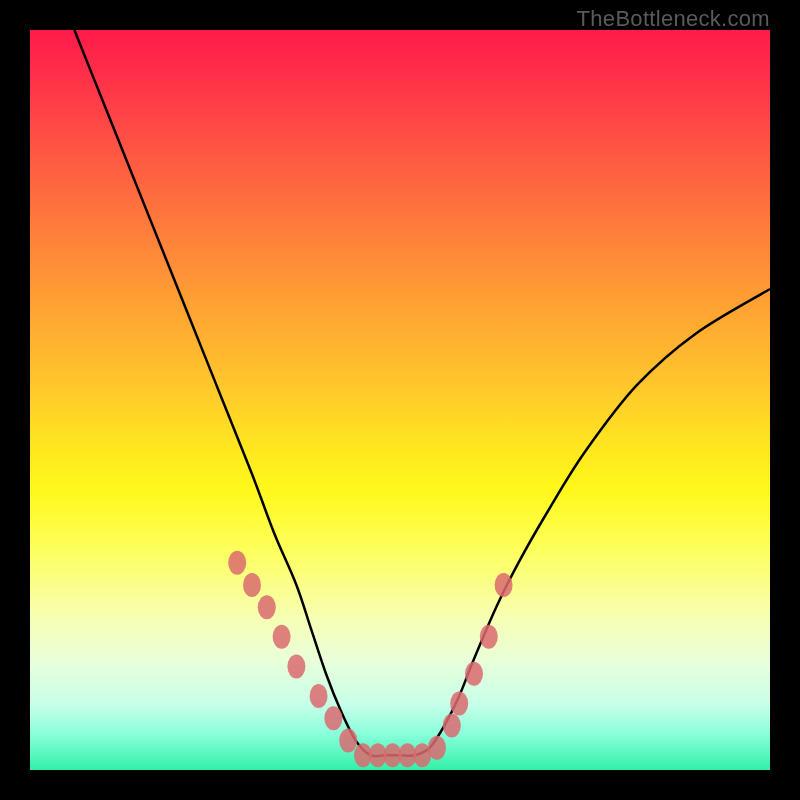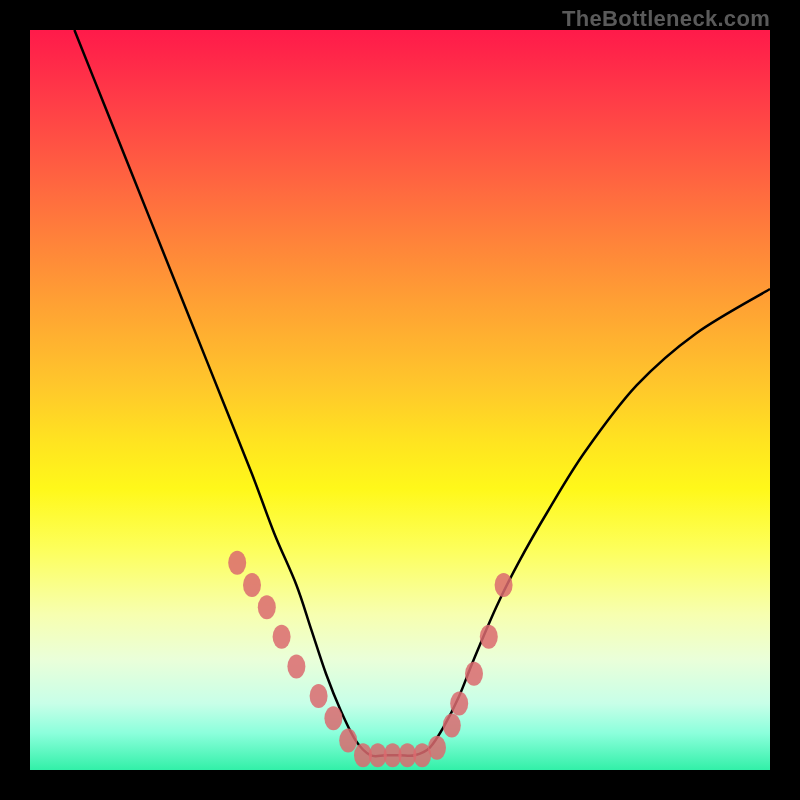--- a/index.html
+++ b/index.html
@@ -40,21 +40,21 @@
       #32f0a8 100%
     );
   }
   .watermark {
     position: absolute;
     top: 6px;
     right: 30px;
     color: #5a5a5a;
     font-size: 22px;
     letter-spacing: 0.3px;
-    font-weight: 700;
+    font-weight: 400;
   }
   svg.curve {
     position: absolute;
     left: 0;
     top: 0;
     width: 740px;
     height: 740px;
     overflow: visible;
   }
   .marker {

